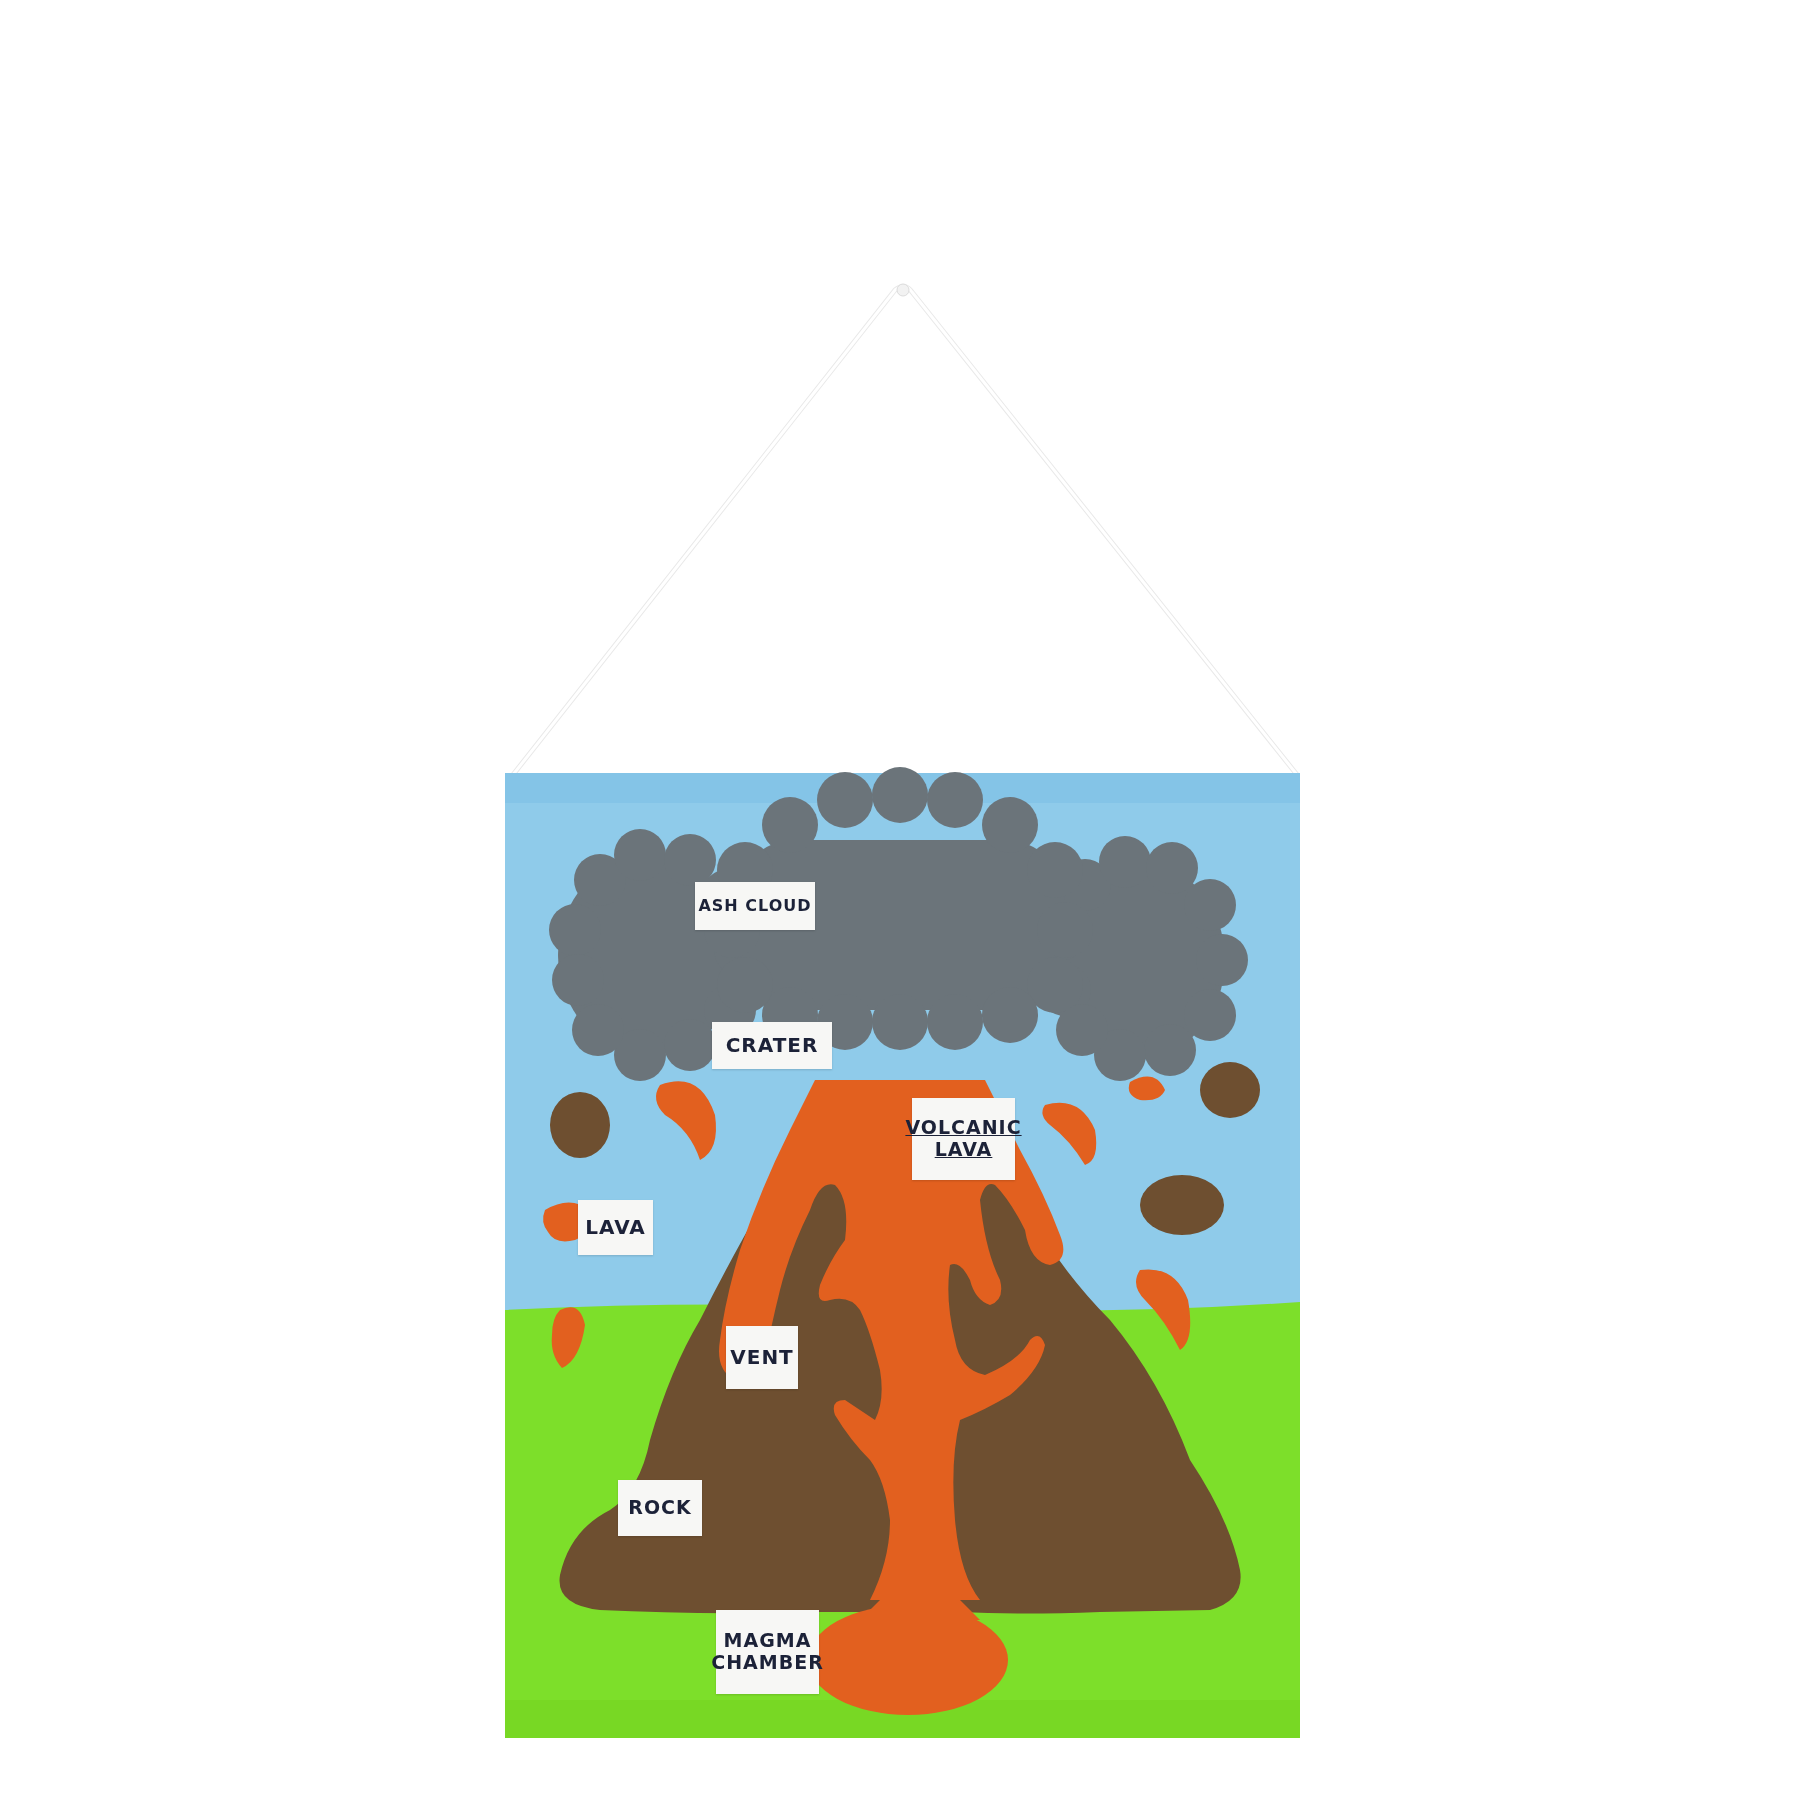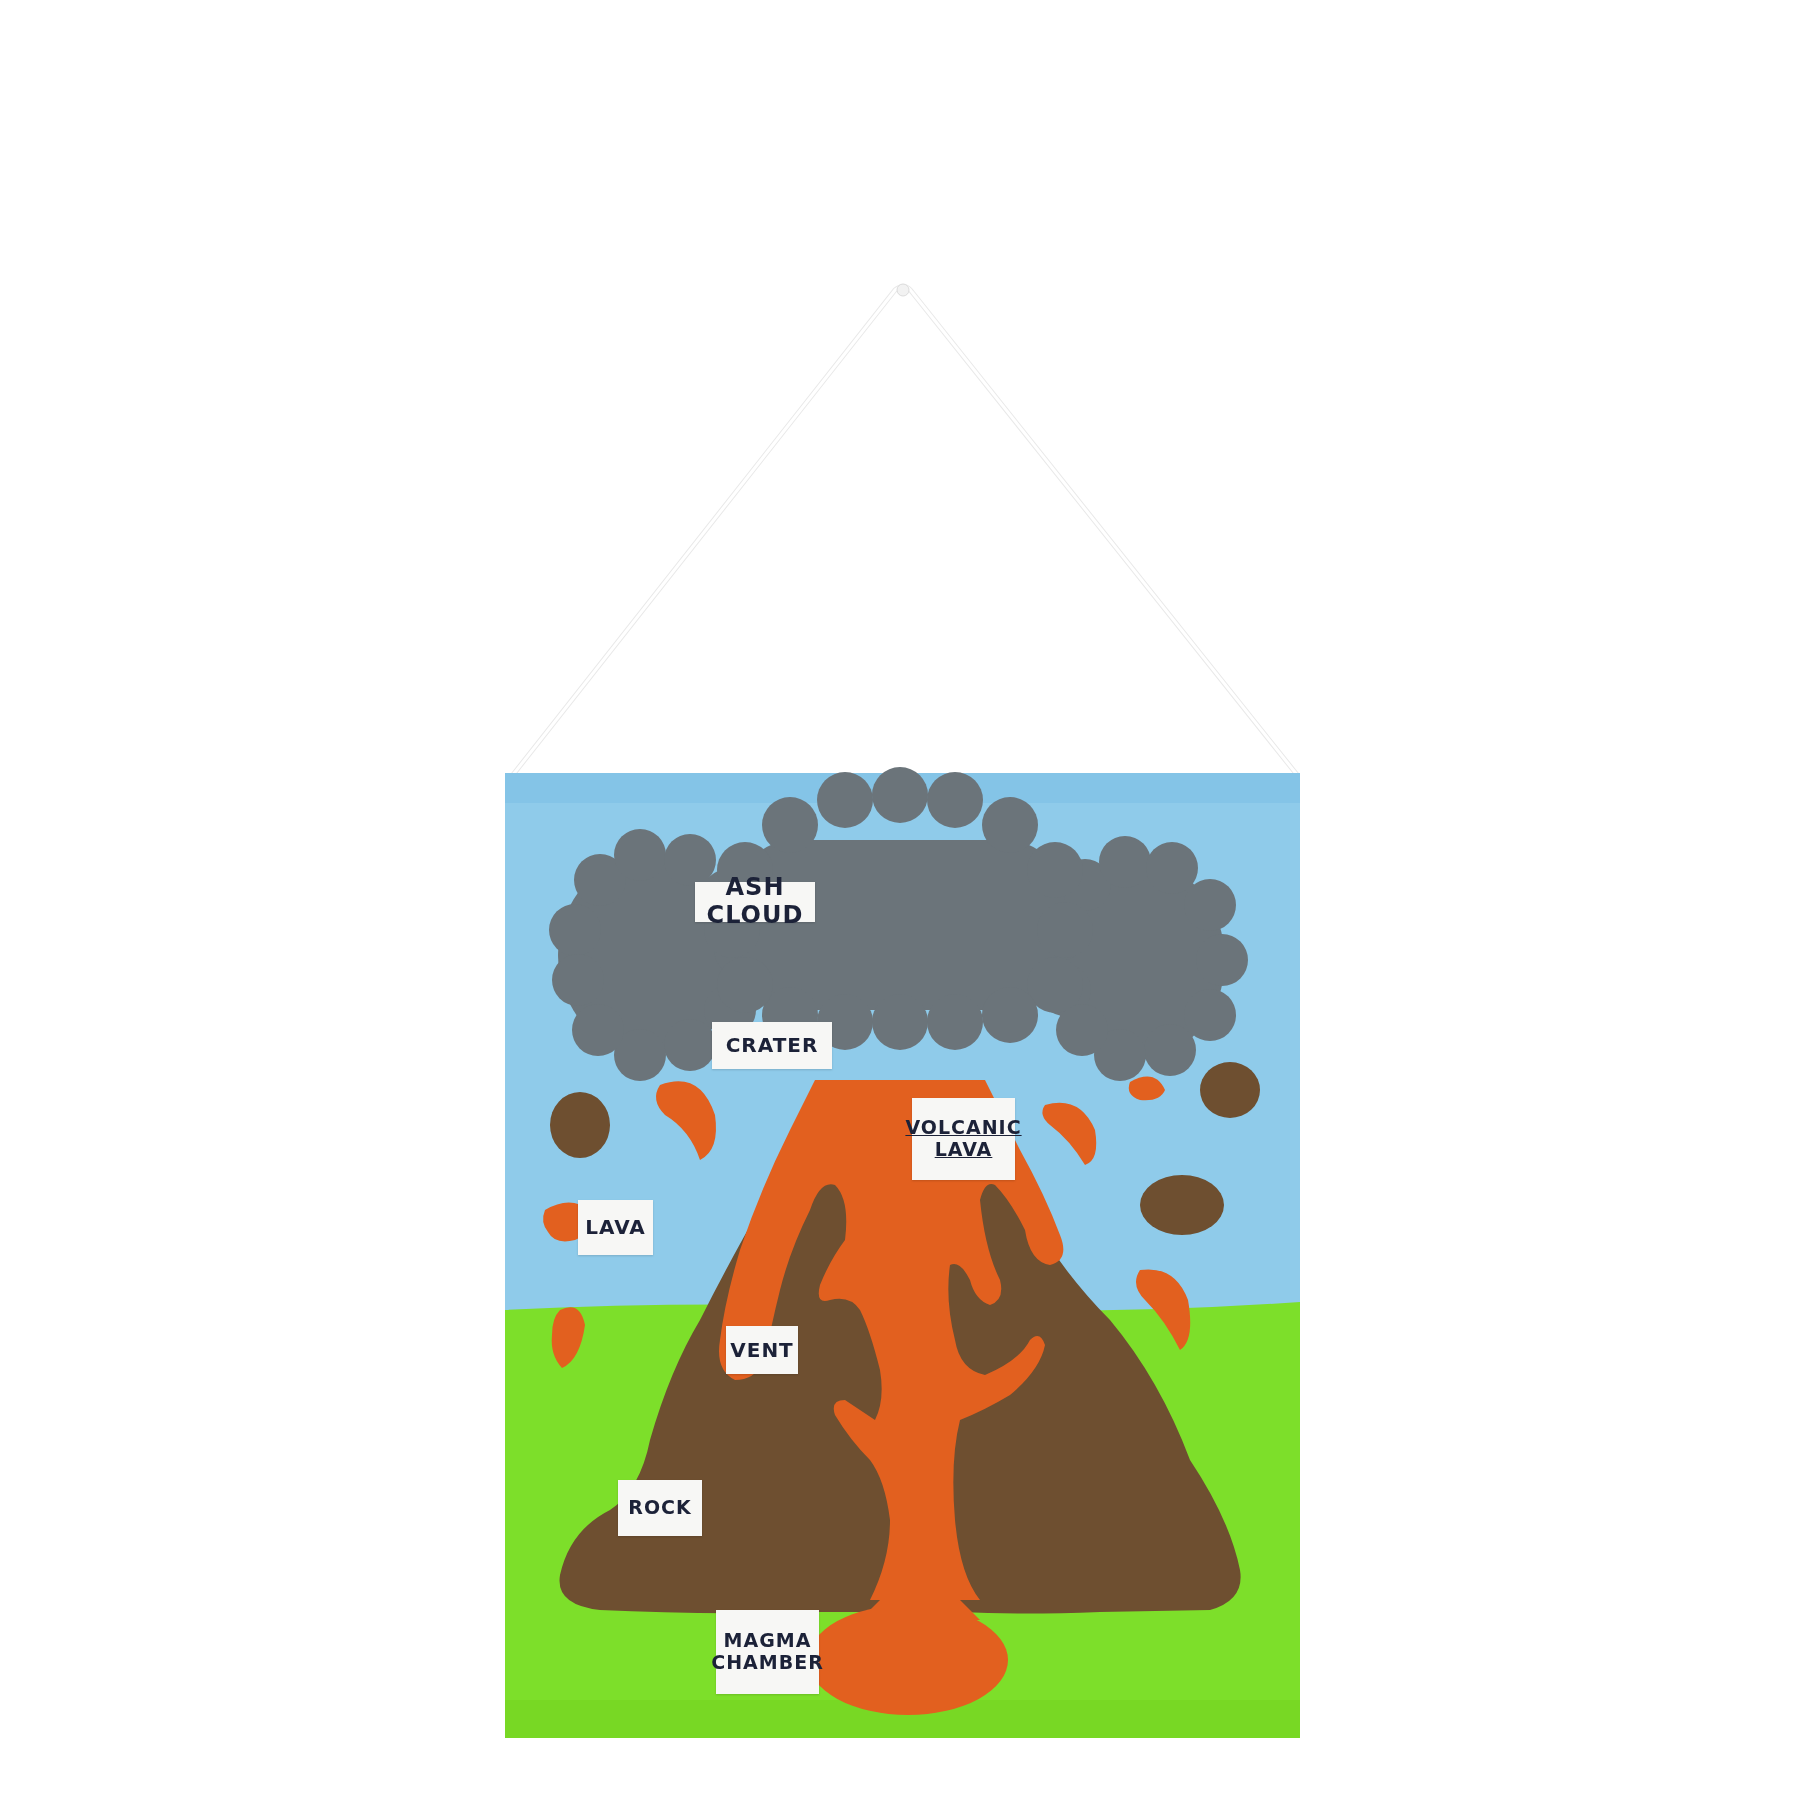--- a/index.html
+++ b/index.html
@@ -105,34 +105,34 @@
     </g>
 
     <g fill="#6e4f30">
       <ellipse cx="580" cy="1125" rx="30" ry="33"></ellipse>
       <ellipse cx="1230" cy="1090" rx="30" ry="28"></ellipse>
       <ellipse cx="1182" cy="1205" rx="42" ry="30"></ellipse>
     </g>
   </svg>
 
   
-  <div class="label" style="left:695px;top:882px;width:120px;height:40px;font-size:24px;">
+  <div class="label" style="left:695px;top:882px;width:120px;height:48px;font-size:16px;">
     <span>ASH CLOUD</span>
   </div>
   <div class="label" style="left:698px;top:1022px;width:120px;height:47px;font-size:20px;margin-left:14px;">
     <span>CRATER</span>
   </div>
   <div class="label" style="left:578px;top:1156px;width:75px;height:55px;font-size:20px;margin-top:44px;">
     <span>LAVA</span>
   </div>
   <div class="label" style="left:912px;top:1098px;width:103px;height:82px;font-size:19px;text-decoration:underline;">
     <span>VOLCANIC</span>
     <span>LAVA</span>
   </div>
-  <div class="label" style="left:726px;top:1326px;width:72px;height:48px;font-size:20px;text-align:right;">
+  <div class="label" style="left:726px;top:1326px;width:72px;height:63px;font-size:20px;text-align:right;">
     <span>VENT</span>
   </div>
   <div class="label" style="left:618px;top:1480px;width:84px;height:56px;font-size:19px;">
     <span>ROCK</span>
   </div>
   <div class="label" style="left:700px;top:1610px;width:103px;height:84px;font-size:19px;margin-left:16px;">
     <span>MAGMA</span>
     <span>CHAMBER</span>
   </div>
 </div>

